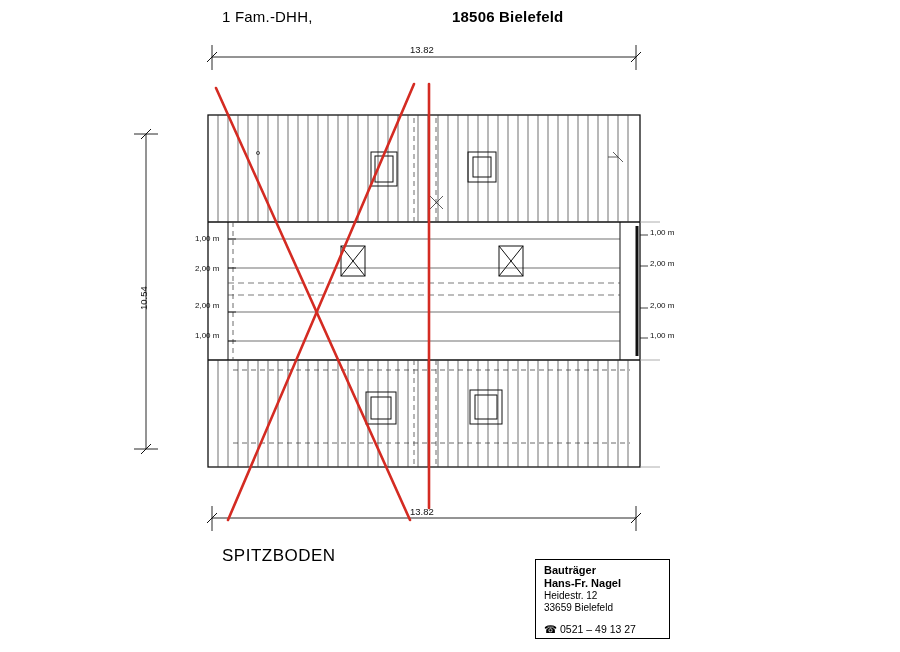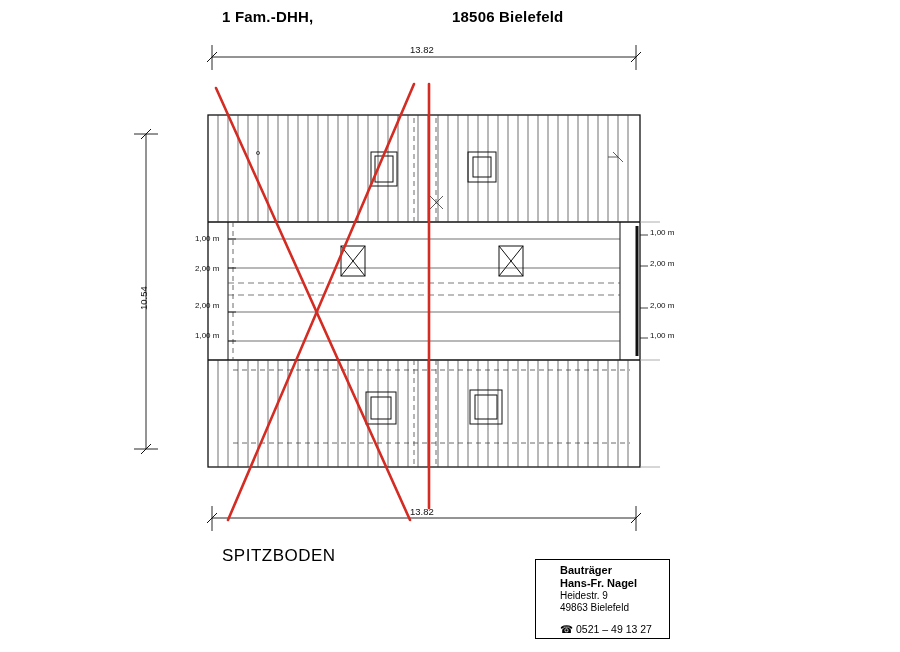--- a/index.html
+++ b/index.html
@@ -17,21 +17,21 @@
     height: 652px;
     background: #ffffff;
     overflow: hidden;
   }
   .abs { position: absolute; }
 
   
   #title-left {
     left: 222px; top: 8px;
     font-size: 15px;
-    font-weight: bold;
+    font-weight: normal;
     letter-spacing: 0.2px;
   }
   #title-right {
     left: 452px; top: 8px;
     font-size: 15px;
     font-weight: bold;
     letter-spacing: 0.2px;
   }
 
   
@@ -41,21 +41,21 @@
     letter-spacing: 0.5px;
     color: #000000;
   }
 
   
   #builder-box {
     left: 535px; top: 559px;
     width: 135px; height: 80px;
     border: 1px solid #000;
     background: #fff;
-    padding: 4px 6px 0 24px;
+    padding: 4px 6px 0 8px;
     box-sizing: border-box;
   }
   #builder-box .b1 {
     font-size: 11px; font-weight: bold; line-height: 13px;
   }
   #builder-box .b2 {
     font-size: 10px; line-height: 12px;
   }
   #builder-box .b3 {
     font-size: 10.5px; line-height: 13px; margin-top: 9px;
@@ -317,21 +317,21 @@
   <div class="abs dimtext-sm" style="left:650px; top:228px;">1,00 m</div>
   <div class="abs dimtext-sm" style="left:650px; top:259px;">2,00 m</div>
   <div class="abs dimtext-sm" style="left:650px; top:301px;">2,00 m</div>
   <div class="abs dimtext-sm" style="left:650px; top:331px;">1,00 m</div>
 
   <div class="abs" id="plan-label">SPITZBODEN</div>
 
   <div class="abs" id="builder-box">
     <div class="b1">Bauträger</div>
     <div class="b1">Hans-Fr. Nagel</div>
-    <div class="b2">Heidestr. 9</div>
-    <div class="b2">49863 Bielefeld</div>
+    <div class="b2">Heidestr. 12</div>
+    <div class="b2">33659 Bielefeld</div>
     <div class="b3">
       <span>☎</span>
       <span>0521 – 49 13 27</span>
     </div>
   </div>
 
 </div>
 
 </body></html>

